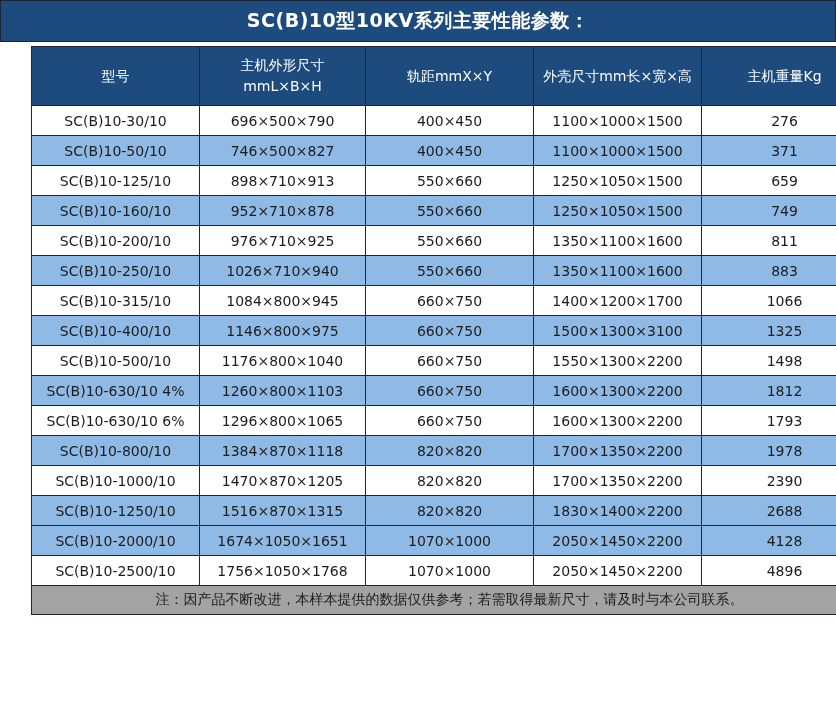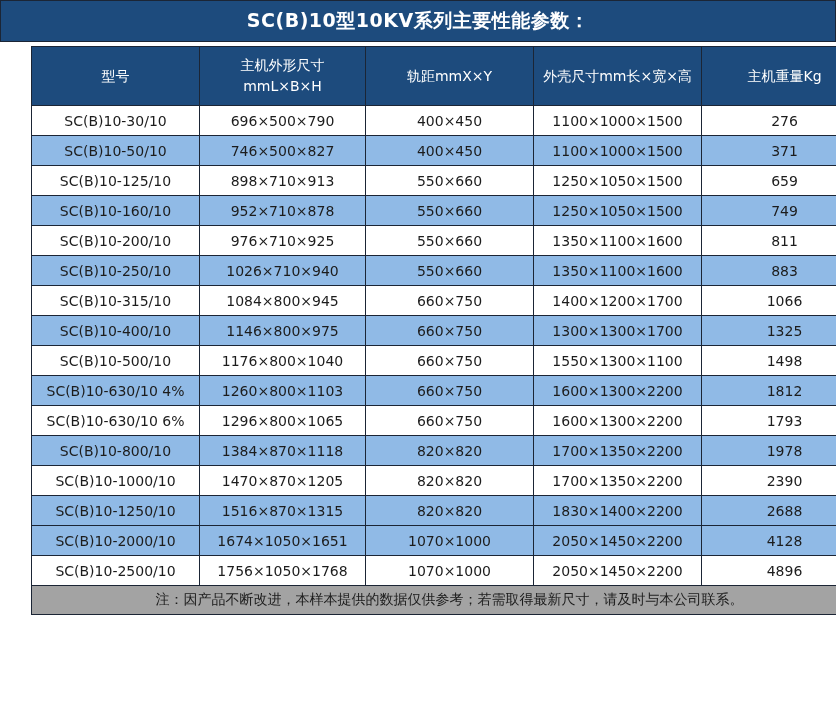--- a/index.html
+++ b/index.html
@@ -150,28 +150,28 @@
           <td>SC(B)10-315/10</td>
           <td>1084×800×945</td>
           <td>660×750</td>
           <td>1400×1200×1700</td>
           <td>1066</td>
         </tr>
         <tr class="alt">
           <td>SC(B)10-400/10</td>
           <td>1146×800×975</td>
           <td>660×750</td>
-          <td>1300×1300×1700</td>
+          <td>1500×1300×3100</td>
           <td>1325</td>
         </tr>
         <tr>
           <td>SC(B)10-500/10</td>
           <td>1176×800×1040</td>
           <td>660×750</td>
-          <td>1550×1300×1100</td>
+          <td>1550×1300×2200</td>
           <td>1498</td>
         </tr>
         <tr class="alt">
           <td>SC(B)10-630/10 4%</td>
           <td>1260×800×1103</td>
           <td>660×750</td>
           <td>1600×1300×2200</td>
           <td>1812</td>
         </tr>
         <tr>

